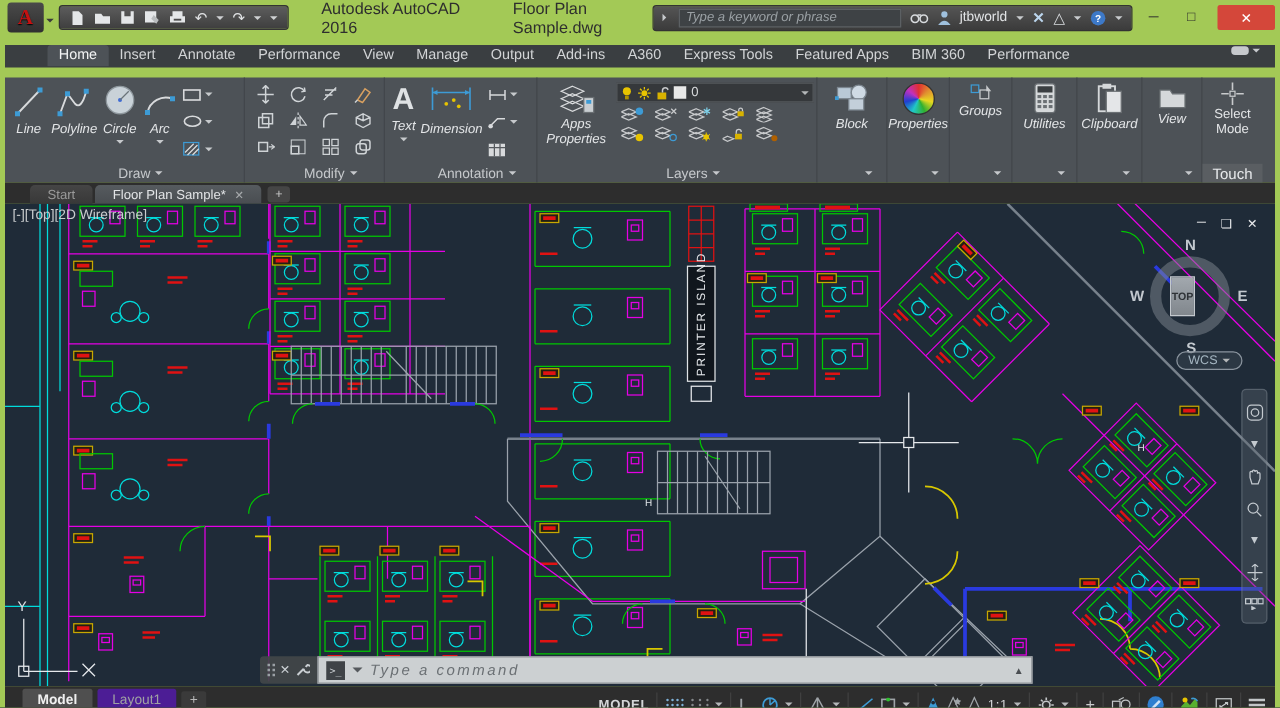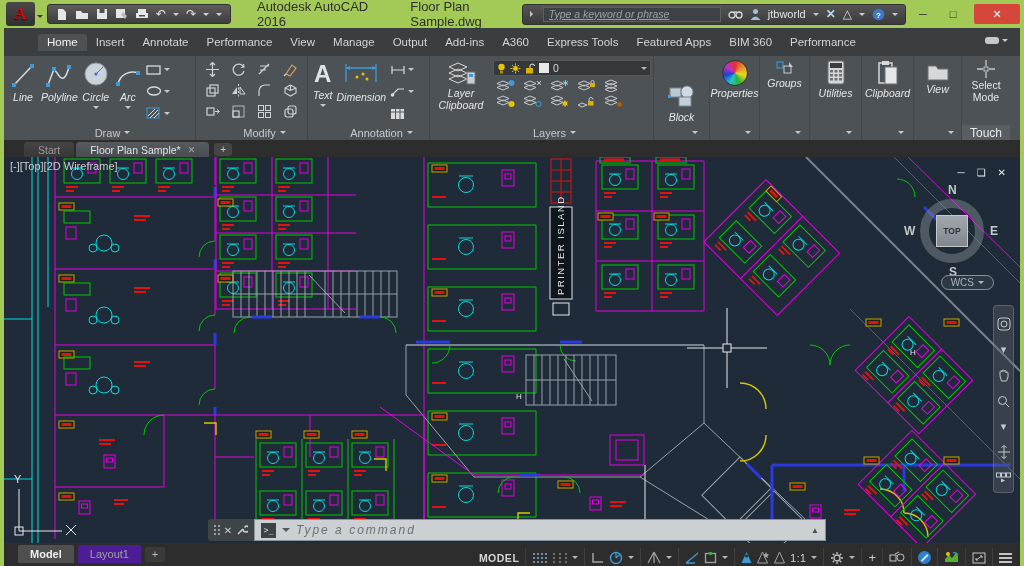--- a/index.html
+++ b/index.html
@@ -11,30 +11,30 @@
   .titlebar{height:28px;display:flex;align-items:center;padding:0 4px 0 6px;}
   .acad-logo{width:34px;height:24px;background:linear-gradient(#4a4a4a,#303030);border-radius:3px;display:flex;align-items:center;justify-content:center;margin-right:2px;}
   .acad-logo .a{color:#c41212;font-weight:bold;font-size:17px;font-family:"Liberation Serif",serif;text-shadow:0 1px 1px #000;}
   .logo-arrow{width:0;height:0;border:3px solid transparent;border-top-color:#3a3a3a;margin:8px 4px 0 0;}
   .qat{height:20px;background:linear-gradient(#5d5d5d,#3e3e3e);border:1px solid #333;border-radius:3px;display:flex;align-items:center;gap:7px;padding:0 8px;}
   .qat .g{color:#e0e2e4;font-size:12px;line-height:1;}
   .qat .dd{width:0;height:0;border:3px solid transparent;border-top-color:#cfd1d3;margin-top:3px;}
   .win-title{display:flex;gap:34px;margin-left:26px;font-size:13px;color:#2e2e2e;}
   .tb-right{margin-left:auto;display:flex;align-items:center;gap:4px;}
   .tb-dark{height:21px;background:linear-gradient(#555,#3b3b3b);border:1px solid #333;border-radius:3px;display:flex;align-items:center;gap:7px;padding:0 7px;}
-  .search-box{width:178px;height:15px;background:#3e4245;border:1px solid #5c6063;color:#9aa0a4;font-style:italic;font-size:10.5px;padding:6px 5px;text-decoration:underline;}
+  .search-box{width:178px;height:15px;background:#3e4245;border:1px solid #5c6063;color:#9aa0a4;font-style:italic;font-size:10.5px;padding:6px 5px;}
   .search-box::placeholder{color:#9aa0a4;font-style:italic;}
   .tbi{color:#d7dadd;font-size:12px;line-height:1;}
   .user-name{color:#e2e4e6;font-size:11px;}
   .dd-s{width:0;height:0;border:3px solid transparent;border-top-color:#c8cbce;margin-top:3px;}
   .win-btn{width:26px;height:18px;display:flex;align-items:center;justify-content:center;color:#2c2c2c;font-size:11px;}
   .close-btn{width:46px;height:20px;background:#d4473a;border-radius:2px;color:#fff;display:flex;align-items:center;justify-content:center;font-size:11px;margin-left:4px;}
 
   
-  .ribbontabs{height:28px;background:#3a3e41;margin:0 4px;display:flex;align-items:center;padding-left:34px;}
+  .ribbontabs{height:18px;background:#3a3e41;margin:8px 4px;display:flex;align-items:flex-start;padding-left:34px;}
   .rtab{padding:2px 9px 3px;font-size:11.5px;color:#d2d4d6;white-space:nowrap;}
   .rtab.active{background:#4d5257;border-radius:3px 3px 0 0;color:#f2f3f4;}
   .rtab-toggle{margin-left:auto;margin-right:12px;display:flex;align-items:center;gap:3px;padding-bottom:3px;}
   .rtab-toggle .pill{width:14px;height:7px;background:#c6c9cc;border-radius:3px;}
 
   
   .ribbon{height:84px;background:#4d5257;margin:0 4px;display:flex;}
   .panel{border-right:1px solid #42464b;display:flex;flex-direction:column;}
   .pbody{flex:1;display:flex;align-items:stretch;padding:3px 3px 0;}
   .ptitle{height:15px;display:flex;align-items:center;justify-content:center;gap:4px;font-size:11px;color:#c6c9cc;padding-left:26px;}
@@ -62,21 +62,21 @@
   .ftab-plus{width:18px;height:13px;background:#454545;border-radius:3px;color:#c8c8c8;font-size:10px;display:flex;align-items:center;justify-content:center;margin-left:3px;margin-bottom:1px;}
 
   
   .canvas{position:relative;height:386px;margin:0 4px;background:#1f2b38;overflow:hidden;}
   .plan{position:absolute;inset:0;}
   .vp-label{position:absolute;left:6px;top:3px;font-size:11px;color:#c9ccce;}
   .vp-controls{position:absolute;right:14px;top:10px;display:flex;gap:12px;color:#e8eaec;font-size:10px;}
   .viewcube{position:absolute;right:18px;top:26px;width:100px;height:96px;}
   .vc-ring{position:absolute;left:18px;top:16px;width:64px;height:64px;border:9px solid rgba(128,136,144,0.5);border-radius:50%;}
   .vc-letter{position:absolute;color:#c3c9cf;font-size:12px;font-weight:bold;}
-  .vc-top{position:absolute;left:34px;top:32px;width:32px;height:32px;background:linear-gradient(#a2a8ae,#81878d);border:1px solid #c3c8cd;display:flex;align-items:center;justify-content:center;font-size:8.5px;color:#2e3236;font-weight:bold;}
+  .vc-top{position:absolute;left:34px;top:32px;width:20px;height:32px;background:linear-gradient(#a2a8ae,#81878d);border:1px solid #c3c8cd;display:flex;align-items:center;justify-content:center;font-size:8.5px;color:#2e3236;font-weight:bold;}
   .wcs-pill{position:absolute;right:26px;top:118px;padding:1px 9px;border:1px solid #8a949e;border-radius:8px;background:rgba(70,80,92,0.35);color:#a5b6c2;font-size:10px;display:flex;align-items:center;gap:4px;}
   .navbar{position:absolute;right:6px;top:148px;width:21px;height:188px;background:rgba(92,102,112,0.38);border:1px solid rgba(150,158,166,0.35);border-radius:4px;display:flex;flex-direction:column;align-items:center;justify-content:space-around;padding:4px 0;}
   .nav-ico{color:#c3c9cf;font-size:11px;line-height:1;}
 
   
   .cmdbar{position:absolute;left:204px;bottom:2px;width:618px;height:22px;display:flex;}
   .cmd-handle{width:46px;background:rgba(66,70,73,0.92);border-radius:3px 0 0 3px;display:flex;align-items:center;justify-content:space-around;padding:0 4px;}
   .grip{display:grid;grid-template-columns:2px 2px;gap:2px;}
   .grip i{width:2px;height:2px;background:#9aa0a5;display:block;}
   .cmd-x{color:#c9ced2;font-size:10px;}
@@ -365,21 +365,21 @@
     <div class="panel" style="width:224px;">
       <div class="pbody">
         <div class="bigbtn" style="width:56px;">
           <svg class="si" width="30" height="26">
               <path d="M12 3 l9 4 -9 4 -9 -4 z" fill="none" stroke="#d8dadc"></path>
               <path d="M12 9 l9 4 -9 4 -9 -4 z" fill="none" stroke="#d8dadc"></path>
               <path d="M12 15 l9 4 -9 4 -9 -4 z" fill="none" stroke="#d8dadc"></path>
               <rect x="21" y="12" width="8" height="12" fill="#c9ced2" stroke="#6b7074"></rect>
               <rect x="23" y="14" width="4" height="3" fill="#3d9bd5"></rect>
             </svg>
-          <span class="lbl" style="width:52px;">Layer Clipboard</span>
+          <span class="lbl" style="width:52px;">Apps Properties</span>
         </div>
         <div class="layers-right">
           <div class="layer-combo">
             <svg class="si" width="9" height="11">
                 <circle cx="4.5" cy="4" r="3.2" fill="#e8c400"></circle>
                 <rect x="3" y="7.5" width="3" height="3" fill="#b09200"></rect>
               </svg>
             <svg class="si" width="11" height="11">
                 <circle cx="5.5" cy="5.5" r="2.4" fill="#e8c400"></circle>
                 <path d="M5.5 0.5 V2.5 M5.5 8.5 V10.5 M0.5 5.5 H2.5 M8.5 5.5 H10.5 M2 2 L3.4 3.4 M7.6 7.6 L9 9 M9 2 L7.6 3.4 M3.4 7.6 L2 9" stroke="#e8c400"></path>
@@ -439,21 +439,21 @@
               </svg>
           </div>
         </div>
       </div>
       <div class="ptitle">
           <span>Layers</span>
           <span class="parr"></span>
         </div>
     </div>
 
-    <div class="panel" style="width:56px;margin-top:24px;">
+    <div class="panel" style="width:56px;">
       <div class="pbody" style="justify-content:center;">
         <div class="bigbtn">
           <svg class="si" width="30" height="26">
               <rect x="3" y="4" width="11" height="9" fill="#b9c9d6" stroke="#7b858e"></rect>
               <circle cx="20" cy="8" r="6" fill="#cfdae4" stroke="#7b858e"></circle>
               <rect x="12" y="13" width="12" height="9" fill="#c3cfda" stroke="#7b858e"></rect>
               <rect x="1" y="11" width="3" height="3" fill="#3d9bd5"></rect>
             </svg>
           <span class="lbl">Block</span>
         </div>

